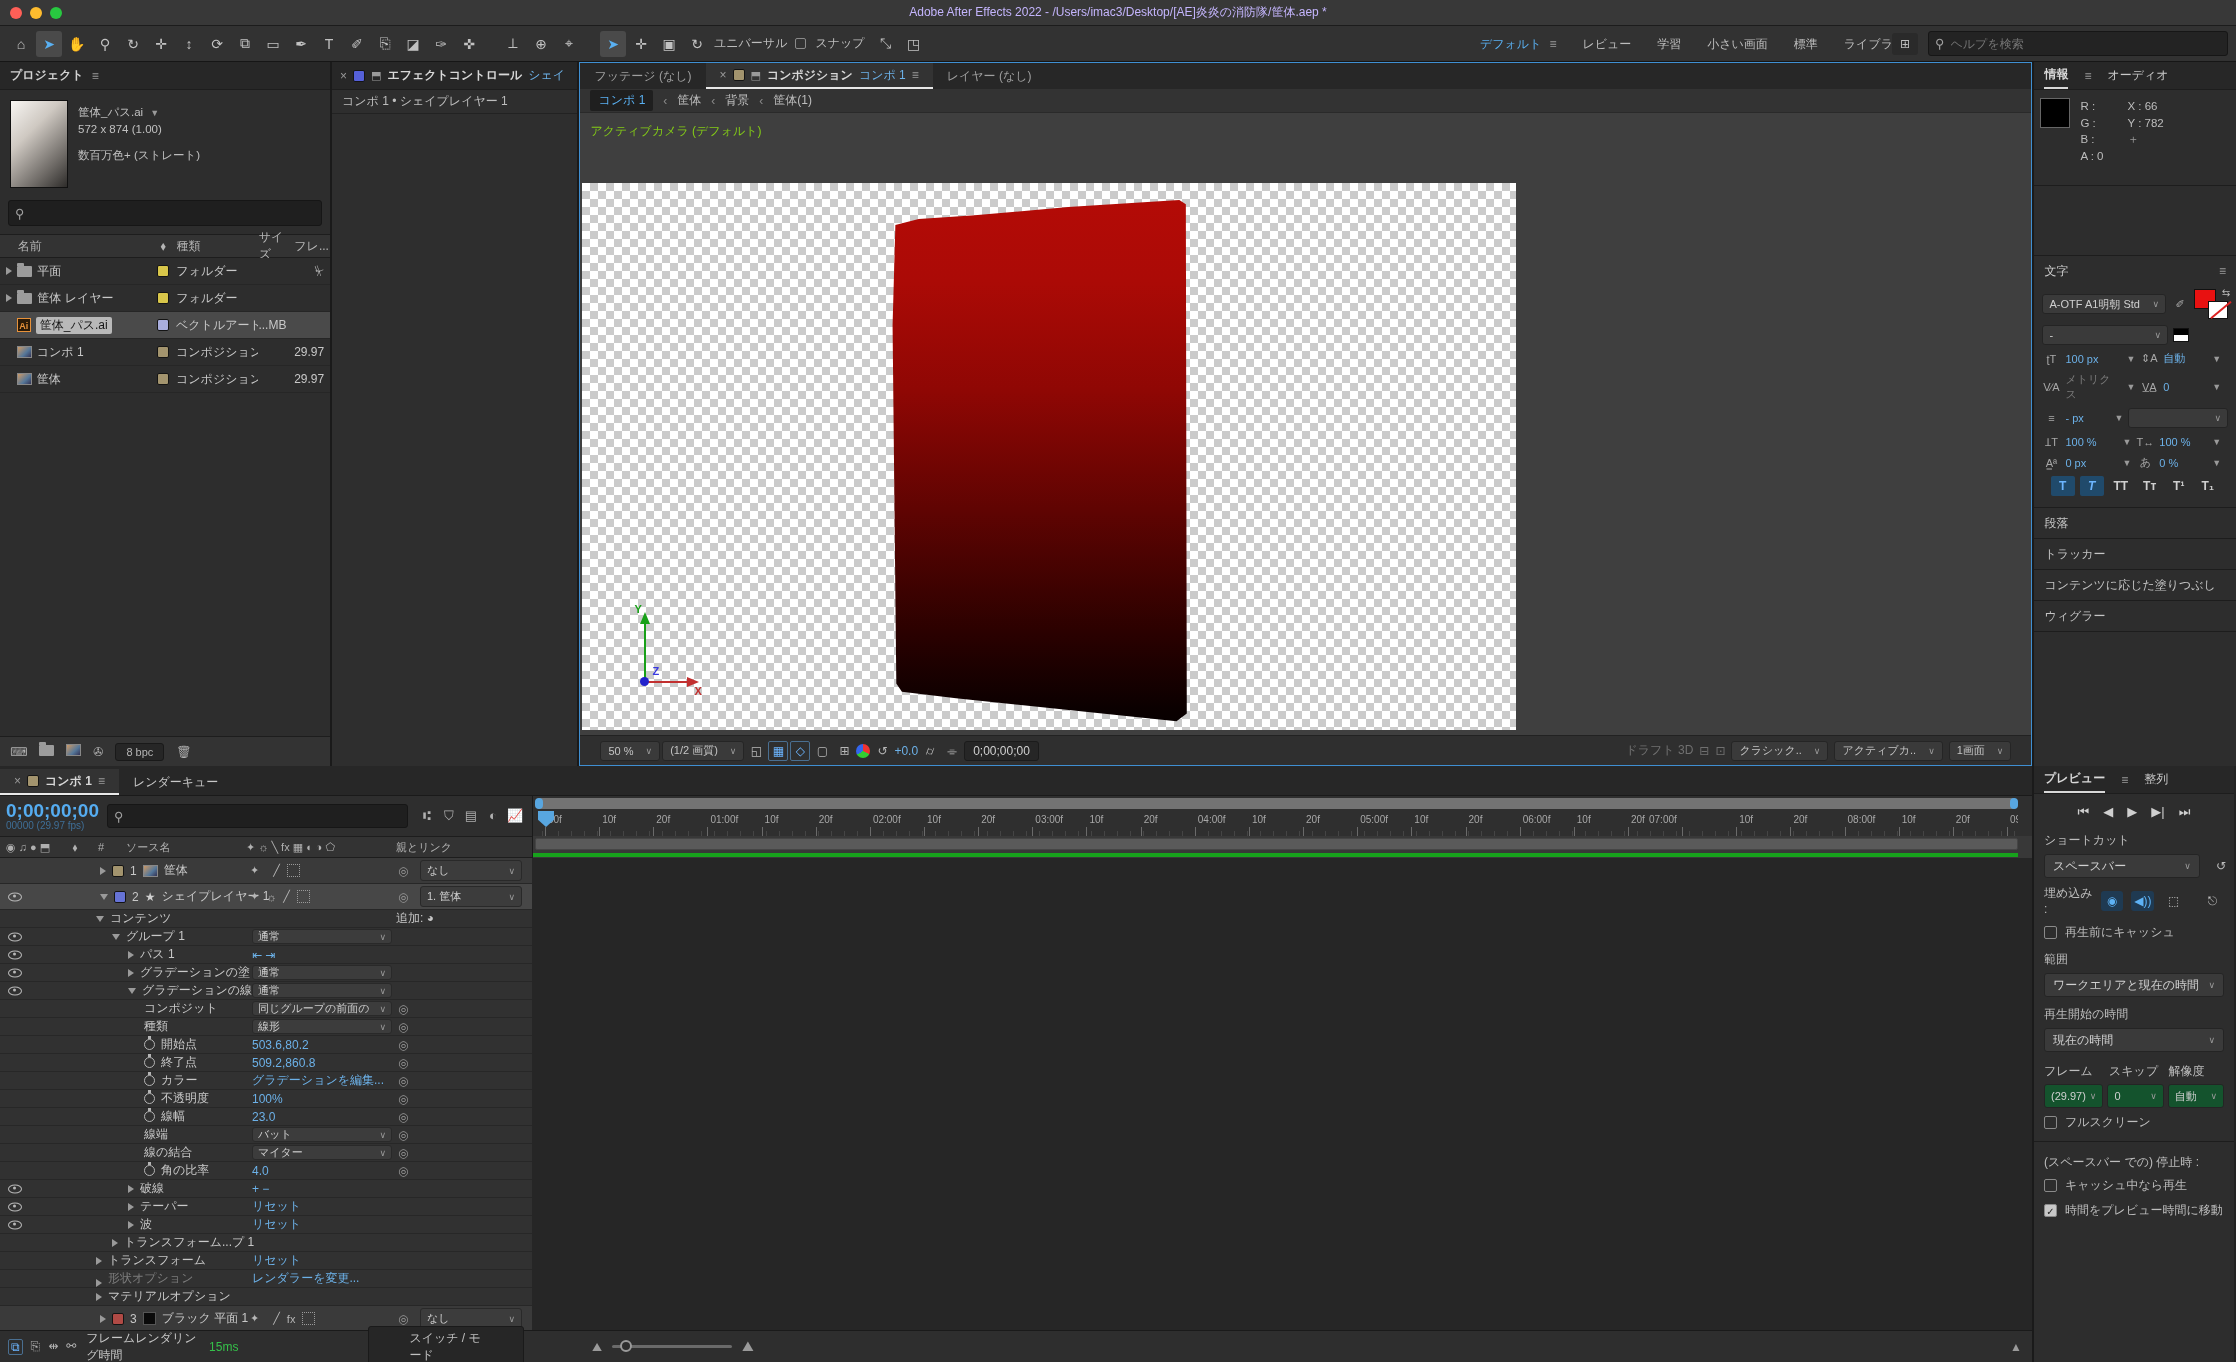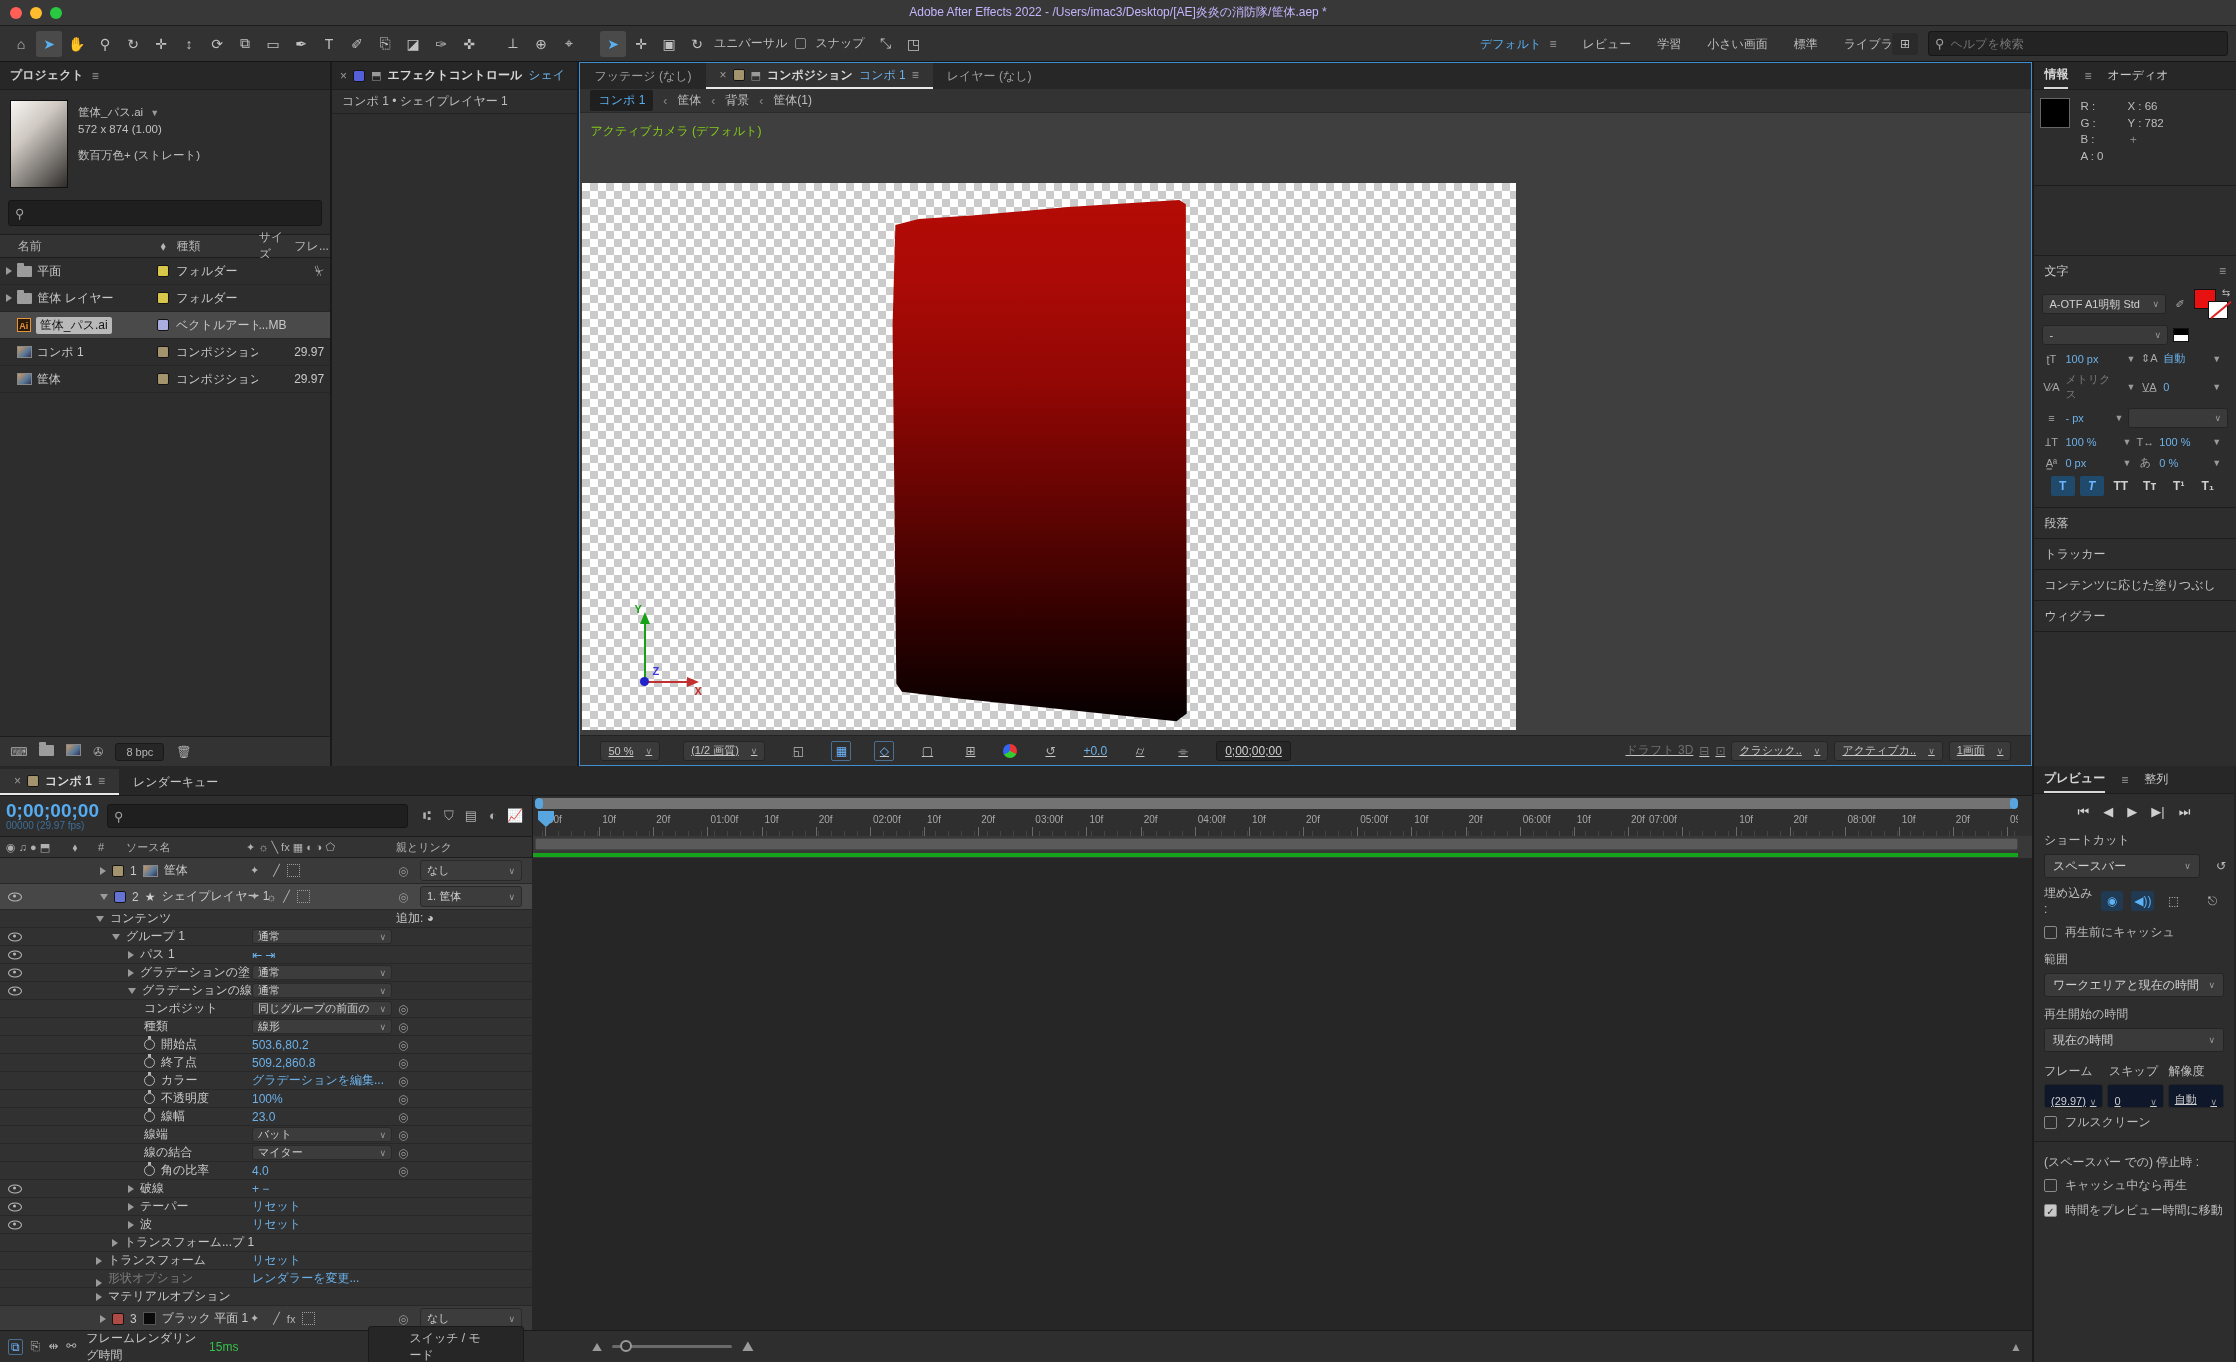--- a/index.html
+++ b/index.html
@@ -87,21 +87,21 @@
   #redshape { position:absolute; left:0; top:0; width:100%; height:100%;
     background:linear-gradient(180deg,#b50b06 0%,#ab0a06 18%,#8f0704 38%,#5f0402 60%,#2b0100 82%,#0b0000 96%,#060000 100%);
     clip-path:polygon(33.5% 7.7%,36% 6.6%,42% 5.9%,52% 4.4%,63.9% 3.1%,64.6% 3.9%,64.7% 97%,63.6% 98.4%,40% 94.2%,34.2% 93%,33.6% 91.5%,33.2% 26%); }
   .axis { position:absolute; }
   #axis-y { left:62px; top:436px; width:2px; height:64px; background:#18a018; }
   #axis-y::before { content:""; position:absolute; left:-4px; top:-12px; border:5px solid transparent; border-bottom:12px solid #18a018; }
   #axis-x { left:62px; top:498px; width:48px; height:2px; background:#c23030; }
   #axis-x::after { content:""; position:absolute; right:-12px; top:-4px; border:5px solid transparent; border-left:12px solid #c23030; }
   .axis-lab { position:absolute; font-size:11px; font-weight:bold; }
   #axis-dot { position:absolute; left:58px; top:494px; width:9px; height:9px; background:#2222cc; border-radius:50%; }
-  #viewer-toolbar { position:absolute; left:0; bottom:0; width:100%; height:30px; background:#2f2f2f; border-top:1px solid #222; display:flex; align-items:center; gap:23px; padding:0 20px;text-decoration:underline; }
+  #viewer-toolbar { position:absolute; left:0; bottom:0; width:100%; height:30px; background:#2f2f2f; border-top:1px solid #222; display:flex; align-items:center; gap:2px; padding:0 20px; }
   .vt-drop { background:#3a3a3a; border:1px solid #252525; border-radius:3px; height:20px; display:flex; align-items:center; gap:8px; padding:0 7px; color:#c4c4c4; font-size:11px; }
   .vt-ic { width:20px; height:20px; display:flex; align-items:center; justify-content:center; color:#b8b8b8; border-radius:2px; font-size:12px; }
   .vt-ic.on { color:#6cb5ff; border:1px solid #4a6f91; }
   .rgbdot { width:14px; height:14px; border-radius:50%; background:conic-gradient(#e33 0 33%,#3c3 33% 66%,#36e 66% 100%); }
   .vt-time { background:#262626; border:1px solid #1b1b1b; border-radius:3px; padding:2px 8px; color:#d0d0d0; }
   .vt-right { margin-left:auto; display:flex; gap:6px; align-items:center; }
   .dim { color:#707070; }
   .bluetxt { color:#6cb1e8; }
 
   
@@ -190,21 +190,21 @@
   #pdock { width:202px; background:#2d2d2d; border-left:2px solid #1a1a1a; display:flex; flex-direction:column; }
   #transport { display:flex; justify-content:center; gap:14px; padding:10px 0 6px; color:#cfcfcf; font-size:13px; }
   .plabel { padding:6px 10px 2px; color:#bdbdbd; }
   .pdrop { margin:3px 10px; height:24px; background:#3a3a3a; border:1px solid #242424; border-radius:3px; display:flex; align-items:center; justify-content:space-between; padding:0 8px; color:#d0d0d0; }
   .prow-inline { display:flex; align-items:center; gap:8px; padding:4px 10px; color:#bdbdbd; }
   .pcheck { width:13px; height:13px; border:1px solid #8a8a8a; border-radius:2px; flex:none; background:#2d2d2d; }
   .pcheck.on { background:#c8c8c8; color:#222; font-size:10px; text-align:center; line-height:13px; }
   .inc-ic { width:26px; height:20px; border-radius:3px; display:flex; align-items:center; justify-content:center; }
   .inc-ic.on { background:#1f3a52; color:#5db2f5; }
   .three-col { display:flex; gap:4px; padding:2px 10px; }
-  .mini-drop { flex:1; height:24px; background:#0f172a; border:1px solid #242424; border-radius:3px; display:flex; align-items:flex-end; justify-content:space-between; padding:0 6px; color:#d0d0d0; font-size:11px;text-decoration:underline; }
+  .mini-drop { flex:1; height:24px; background:#14532d; border:1px solid #242424; border-radius:3px; display:flex; align-items:center; justify-content:space-between; padding:0 6px; color:#d0d0d0; font-size:11px; }
   .sep-line { border-top:1px solid #1d1d1d; margin:6px 0; }
 </style>
 </head>
 <body>
 
 <div id="app">
 
   <div id="titlebar">
     <div class="traffic">
       <div class="tl-dot" style="background:#ff5f57"></div>

